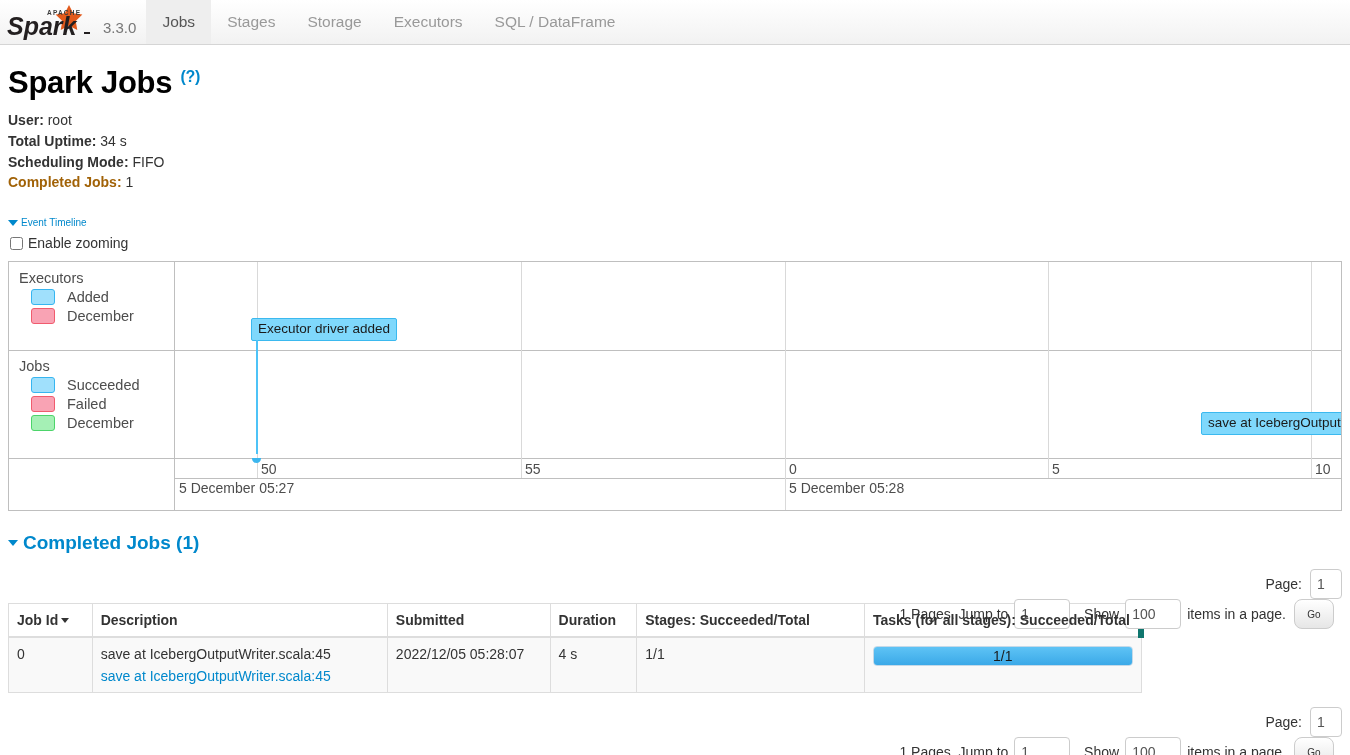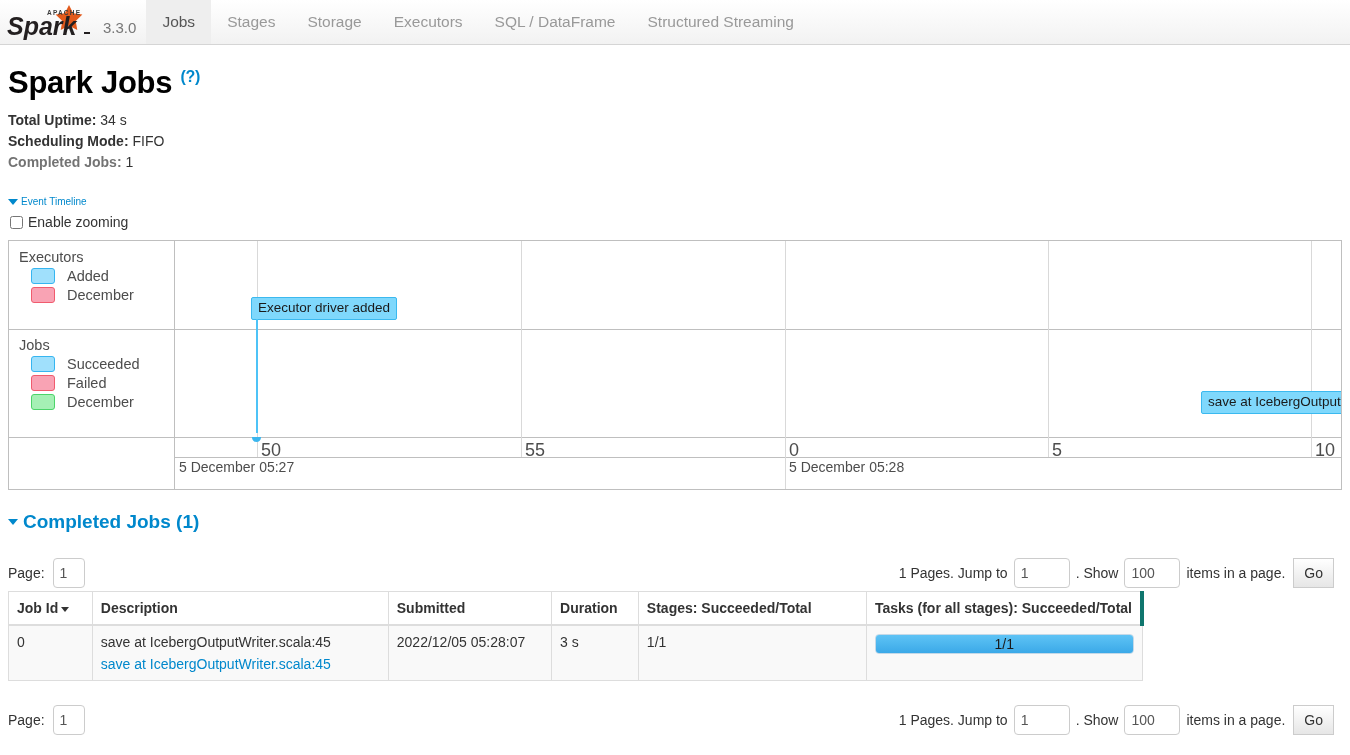--- a/index.html
+++ b/index.html
@@ -90,21 +90,21 @@
   }
 
   ul.summary {
     list-style: none;
     margin: 0 0 10px 0;
     padding: 0;
     line-height: 20.8px;
   }
   ul.summary li { font-size: 14px; color: #333333; }
   ul.summary li strong { font-weight: bold; }
-  ul.summary li a { color: #737373; text-decoration: none; font-weight: bold; cursor: pointer; }
+  ul.summary li a { color: #a16207; text-decoration: none; font-weight: bold; cursor: pointer; }
 
   .collapse-link {
     color: #0088cc;
     text-decoration: none;
     cursor: pointer;
     font-size: 10px;
     display: inline-block;
     margin-top: 14px;
   }
   .caret-down {
@@ -218,21 +218,21 @@
   .event-dot {
     position: absolute;
     width: 9px; height: 9px;
     border-radius: 50%;
     background: #3cb6ee;
   }
 
   .tick-num {
     position: absolute;
     top: 3px;
-    font-size: 18px;
+    font-size: 14px;
     color: #4d4d4d;
     padding-left: 4px;
   }
   .tick-major {
     position: absolute;
     top: 22px;
     font-size: 14px;
     color: #4d4d4d;
     padding-left: 4px;
     white-space: nowrap;
@@ -250,24 +250,25 @@
   h4.section-title .caret-down {
     border-top-color: #0088cc;
     border-left-width: 5px;
     border-right-width: 5px;
     border-top-width: 6px;
     margin-right: 5px;
   }
 
   .pager-bar {
     display: flex;
-    align-items: center;
+    align-items: flex-end;
     justify-content: space-between;
-    margin-top: 23px;
+    margin-top: 14px;
     height: 32px;
+    flex-direction: column;
   }
   .pager-left {
     display: flex;
     align-items: center;
     font-size: 14px;
     color: #333333;
   }
   .pager-right {
     display: flex;
     align-items: center;
@@ -309,24 +310,24 @@
     font-size: 14px;
     color: #555555;
     padding: 0 6px;
     font-family: "Liberation Sans", sans-serif;
   }
   .go-btn {
     height: 30px;
     min-width: 40px;
     margin-left: 8px;
     border: 1px solid #cccccc;
-    border-radius: 0;
+    border-radius: 8px;
     background: linear-gradient(to bottom, #ffffff 0%, #e6e6e6 100%);
     color: #333333;
-    font-size: 14px;
+    font-size: 10px;
     cursor: pointer;
     padding: 0 10px;
     font-family: "Liberation Sans", sans-serif;
   }
 
   
   table.jobs {
     width: 1136px;
     border-collapse: collapse;
     margin-top: 2px;
@@ -338,21 +339,21 @@
     font-size: 14px;
     color: #333333;
     padding: 8px 8px;
     border-top: 1px solid #dddddd;
     border-bottom: 2px solid #dddddd;
     border-right: 1px solid #dddddd;
     background: #ffffff;
     white-space: nowrap;
     vertical-align: bottom;
   }
-  table.jobs th:last-child { border-right: 4px solid #0f766e; }
+  table.jobs th:last-child { border-right: 6px solid #0f766e; }
   table.jobs th:first-child { border-left: 1px solid #dddddd; }
   table.jobs td {
     padding: 8px 8px;
     border-bottom: 1px solid #dddddd;
     border-right: 1px solid #dddddd;
     vertical-align: top;
     color: #333333;
     background: #f9f9f9;
   }
   table.jobs td:first-child { border-left: 1px solid #dddddd; }
@@ -410,33 +411,36 @@
     </svg>
     <span class="version">3.3.0</span>
   </div>
 
   <div class="navtabs">
     <a class="navtab active">Jobs</a>
     <a class="navtab">Stages</a>
     <a class="navtab">Storage</a>
     <a class="navtab">Executors</a>
     <a class="navtab">SQL / DataFrame</a>
-    <a class="navtab">Structured Streaming</a>
   </div>
 
 </div>
 
 <div class="page">
 
   <h1 class="page-title">
     <span>Spark Jobs</span>
     <a class="help">(?)</a>
   </h1>
 
   <ul class="summary">
+    <li>
+      <strong>User:</strong>
+      <span>root</span>
+    </li>
     <li>
       <strong>Total Uptime:</strong>
       <span>34 s</span>
     </li>
     <li>
       <strong>Scheduling Mode:</strong>
       <span>FIFO</span>
     </li>
     <li>
       <a>Completed Jobs:</a>
@@ -569,21 +573,21 @@
       </tr>
     </thead>
     <tbody>
       <tr>
         <td>0</td>
         <td>
           <span class="desc-main">save at IcebergOutputWriter.scala:45</span>
           <a class="desc-link">save at IcebergOutputWriter.scala:45</a>
         </td>
         <td>2022/12/05 05:28:07</td>
-        <td>3 s</td>
+        <td>4 s</td>
         <td>1/1</td>
         <td>
           <div class="progbar">
             <div class="fill" id="task-progress-fill" style="width: 100%;"></div>
             <div class="plabel">1/1</div>
           </div>
         </td>
       </tr>
     </tbody>
   </table>

